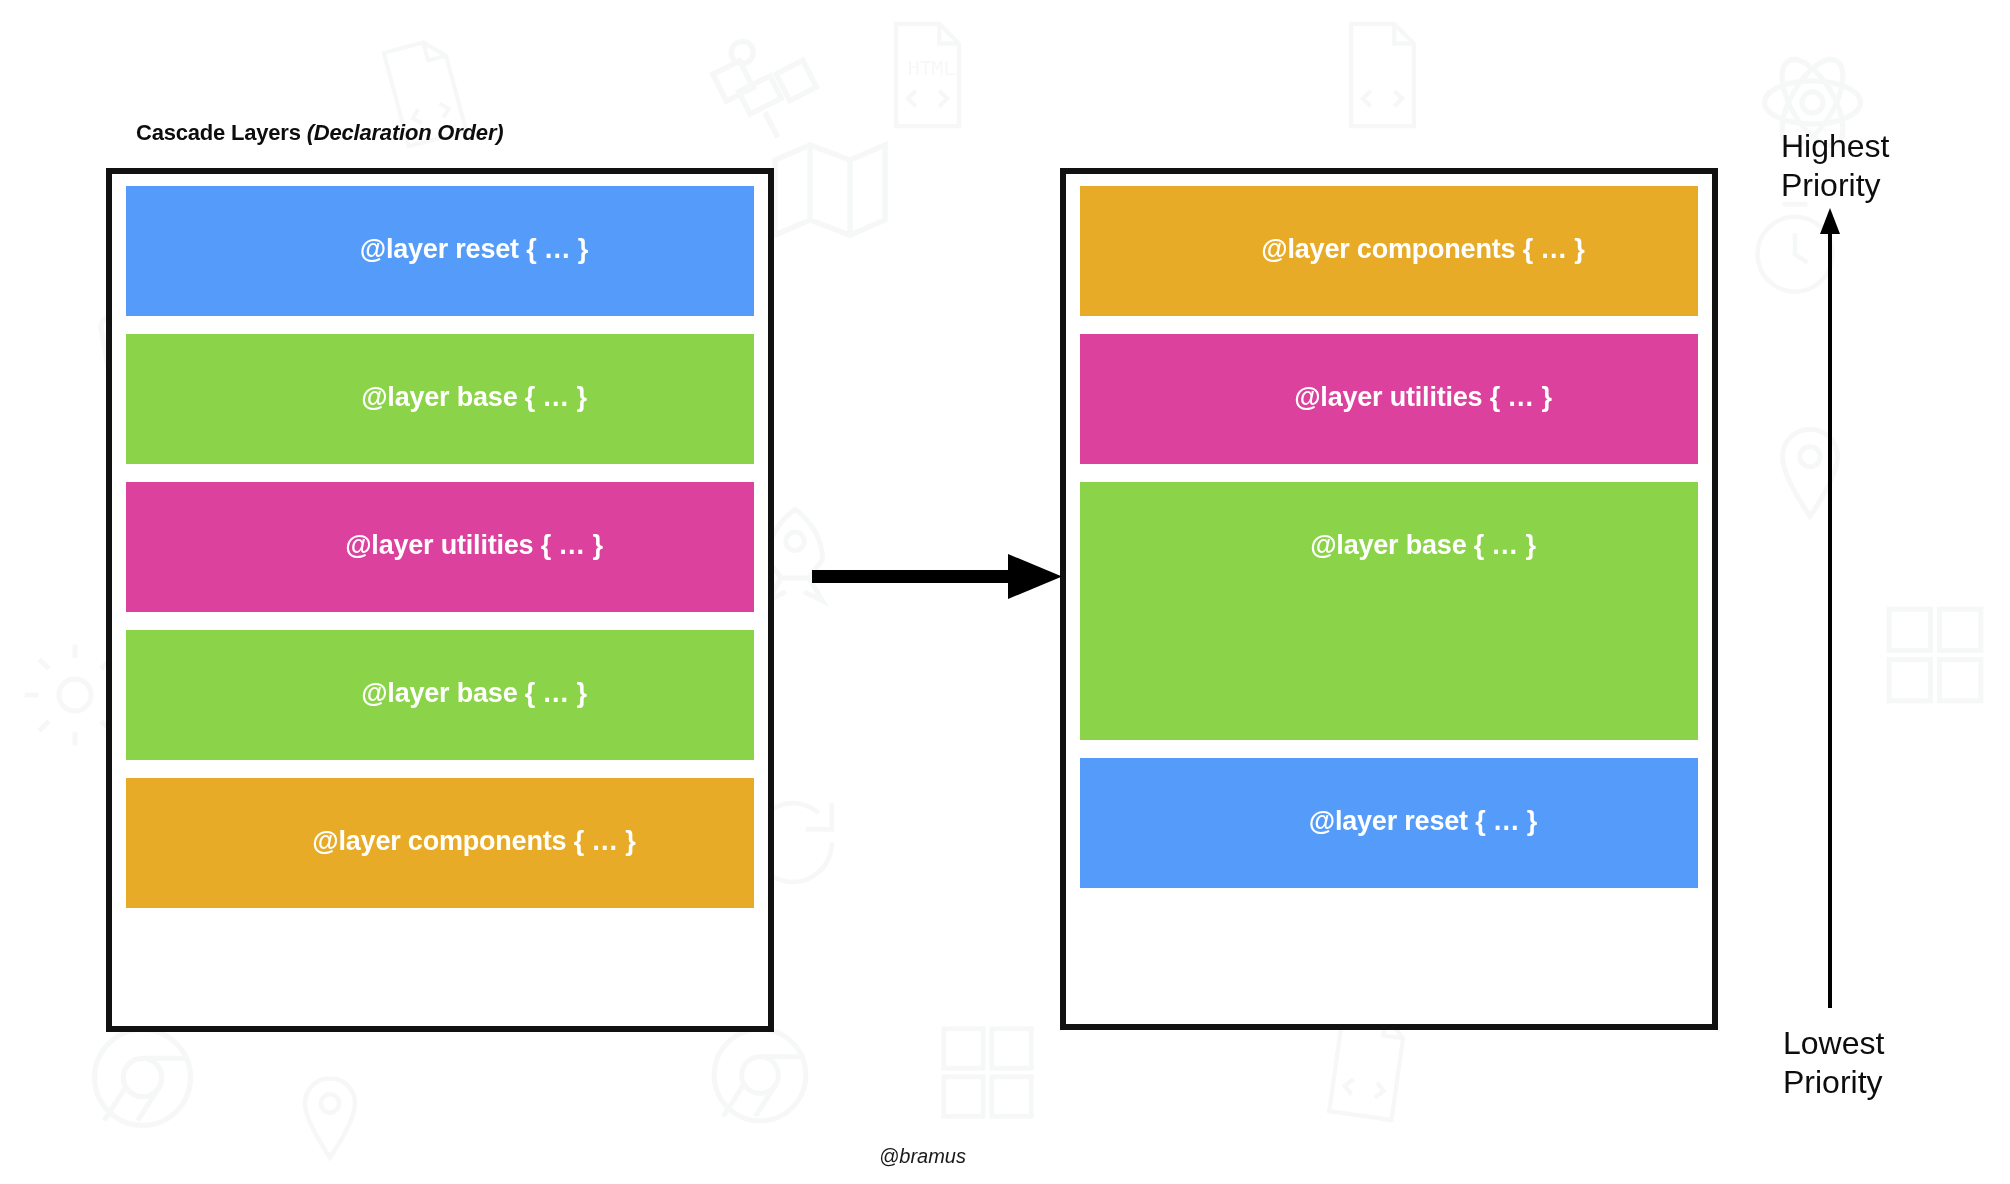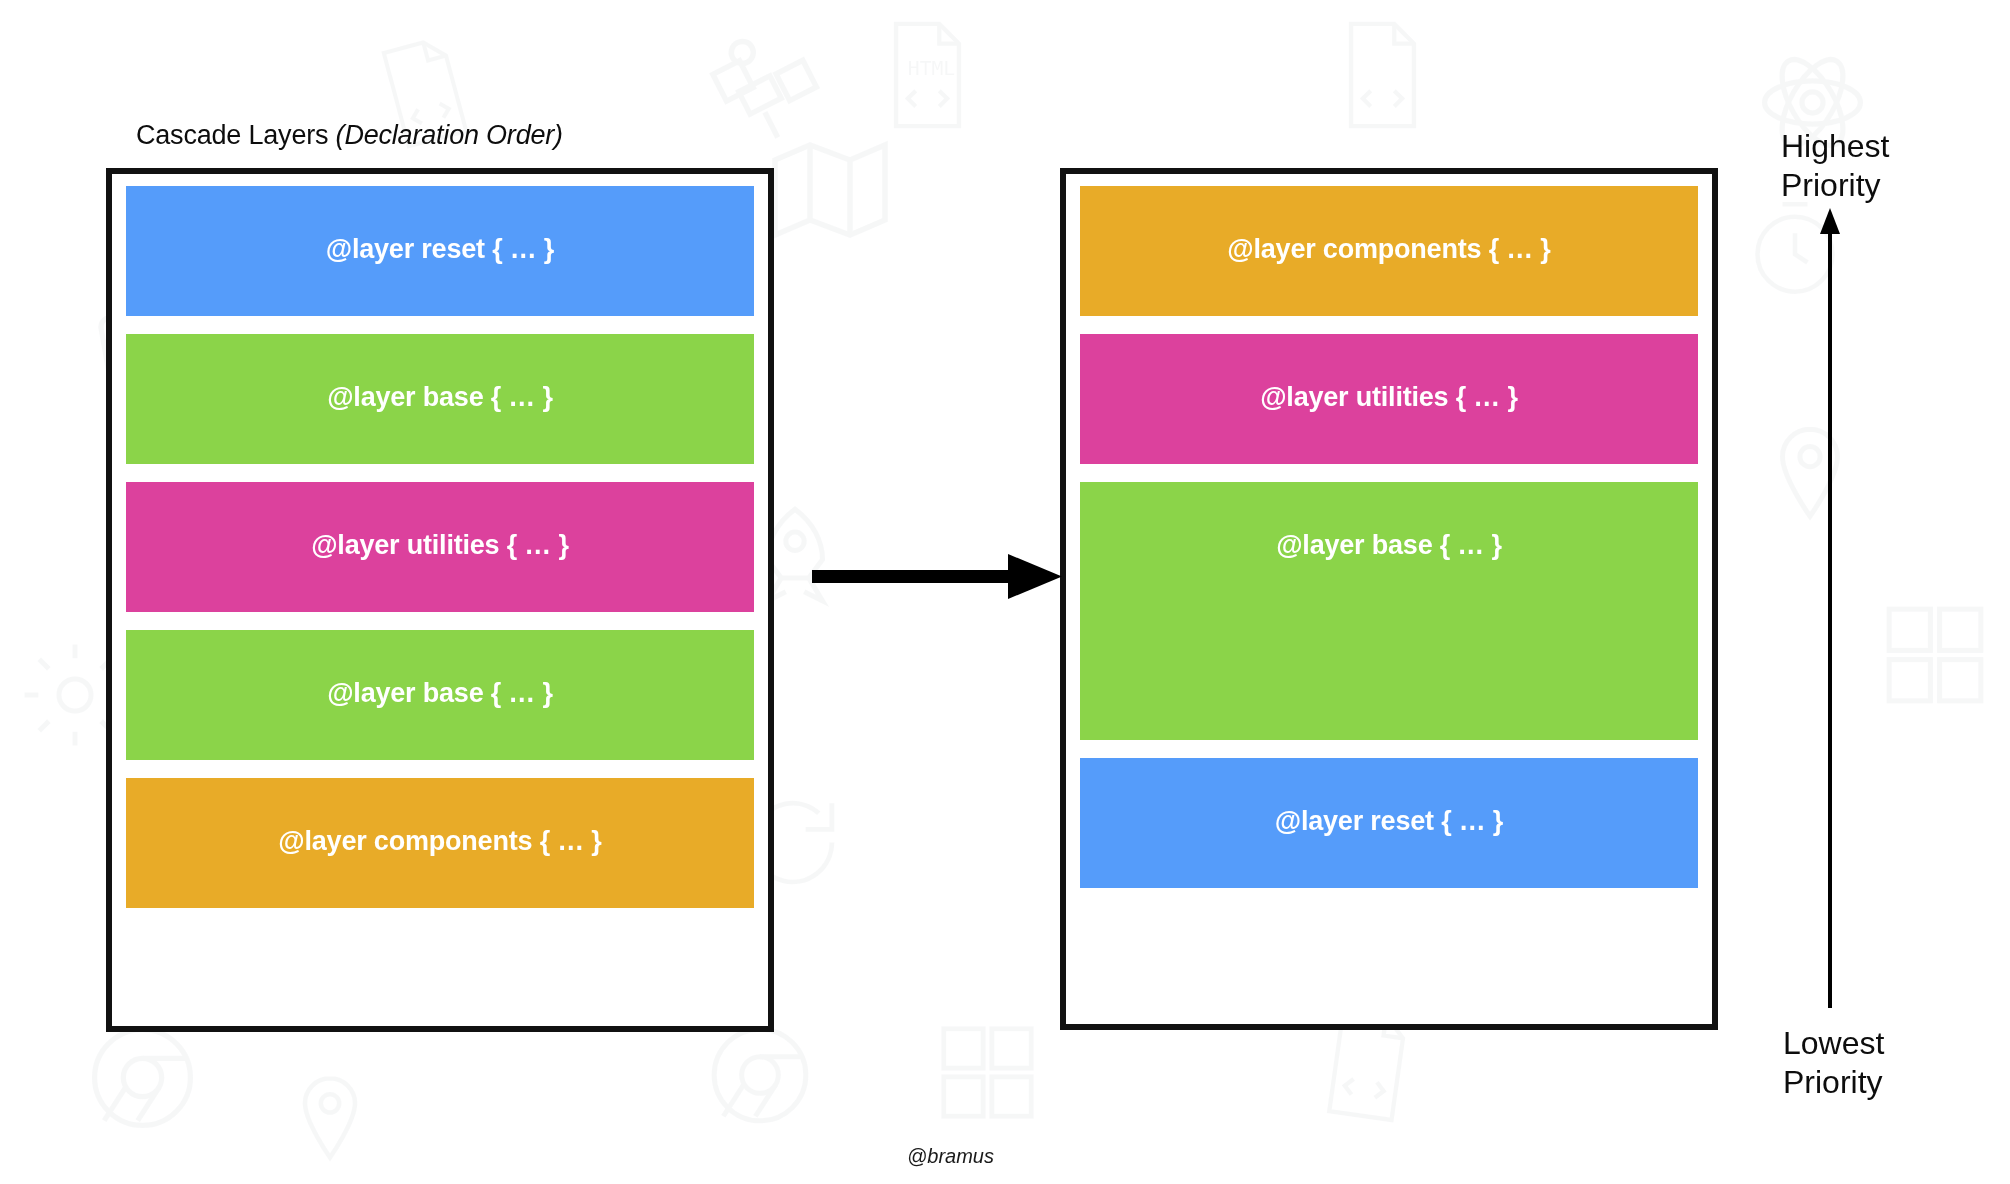--- a/index.html
+++ b/index.html
@@ -29,22 +29,22 @@
   .wm {
     position: absolute;
     opacity: 0.055;
     color: #6b7a86;
   }
   .wm svg { display: block; }
 
   
   .panel-title {
     position: absolute;
-    font-size: 27px;
-    font-weight: normal;
+    font-size: 22px;
+    font-weight: bold;
     color: #0d0d0d;
     white-space: nowrap;
     letter-spacing: -0.2px;
     z-index: 3;
     text-align: center;
   }
   .panel-title .ital {
     font-style: italic;
   }
 
@@ -70,20 +70,21 @@
   }
   .layer-label {
     display: block;
     width: 100%;
     text-align: center;
     color: #ffffff;
     font-size: 27px;
     font-weight: bold;
     letter-spacing: -0.2px;
     white-space: nowrap;
+    padding-left: 34px;
   }
 
   
   #center-arrow {
     position: absolute;
     z-index: 3;
   }
 
   
   .priority-label {
@@ -100,21 +101,20 @@
   }
 
   
   #credit {
     position: absolute;
     font-size: 20px;
     font-style: italic;
     color: #1a1a1a;
     z-index: 3;
     white-space: nowrap;
-    margin-left: 28px;
   }
 </style>
 </head>
 <body>
 
 <div id="stage">
 
   <div id="watermarks">
 
     <div class="wm" style="left:700px; top:35px; transform:rotate(18deg);">

